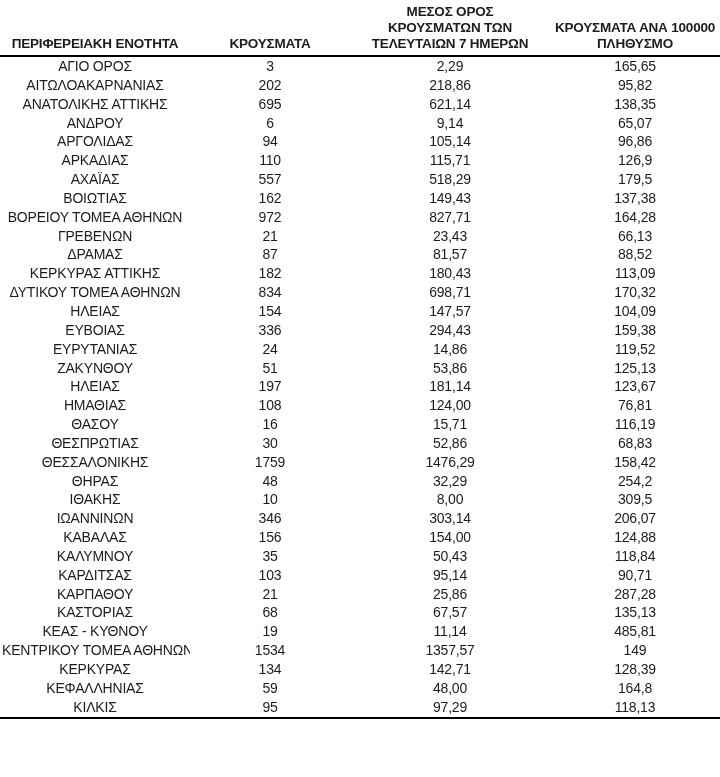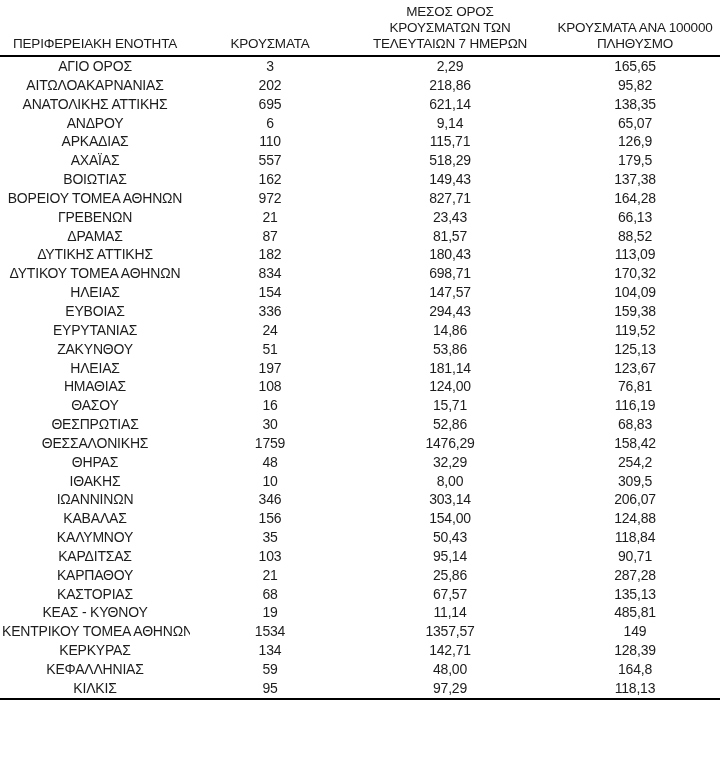--- a/index.html
+++ b/index.html
@@ -21,21 +21,21 @@
     font-family: "Liberation Sans", "DejaVu Sans", sans-serif;
     color: #1c1c1c;
     border-bottom: 2px solid #000000;
   }
   table.cases-table col.c1 { width: 190px; }
   table.cases-table col.c2 { width: 160px; }
   table.cases-table col.c3 { width: 200px; }
   table.cases-table col.c4 { width: 170px; }
 
   thead th {
-    font-weight: normal;
+    font-weight: bold;
     font-size: 13.5px;
     line-height: 16px;
     letter-spacing: -0.2px;
     text-align: center;
     vertical-align: bottom;
     white-space: pre-line;
     padding: 2px 2px 3px 2px;
     height: 50px;
     border-bottom: 2px solid #000000;
   }
@@ -95,20 +95,26 @@
     <td>138,35</td>
   </tr>
 
   <tr>
     <td>ΑΝΔΡΟΥ</td>
     <td>6</td>
     <td>9,14</td>
     <td>65,07</td>
   </tr>
 
+  <tr>
+    <td>ΑΡΓΟΛΙΔΑΣ</td>
+    <td>94</td>
+    <td>105,14</td>
+    <td>96,86</td>
+  </tr>
 
   <tr>
     <td>ΑΡΚΑΔΙΑΣ</td>
     <td>110</td>
     <td>115,71</td>
     <td>126,9</td>
   </tr>
 
 
   <tr>
@@ -140,21 +146,21 @@
   </tr>
 
   <tr>
     <td>ΔΡΑΜΑΣ</td>
     <td>87</td>
     <td>81,57</td>
     <td>88,52</td>
   </tr>
 
   <tr>
-    <td>ΔΥΤΙΚΗΣ ΑΤΤΙΚΗΣ</td>
+    <td>ΚΕΡΚΥΡΑΣ ΑΤΤΙΚΗΣ</td>
     <td>182</td>
     <td>180,43</td>
     <td>113,09</td>
   </tr>
 
   <tr>
     <td>ΔΥΤΙΚΟΥ ΤΟΜΕΑ ΑΘΗΝΩΝ</td>
     <td>834</td>
     <td>698,71</td>
     <td>170,32</td>

